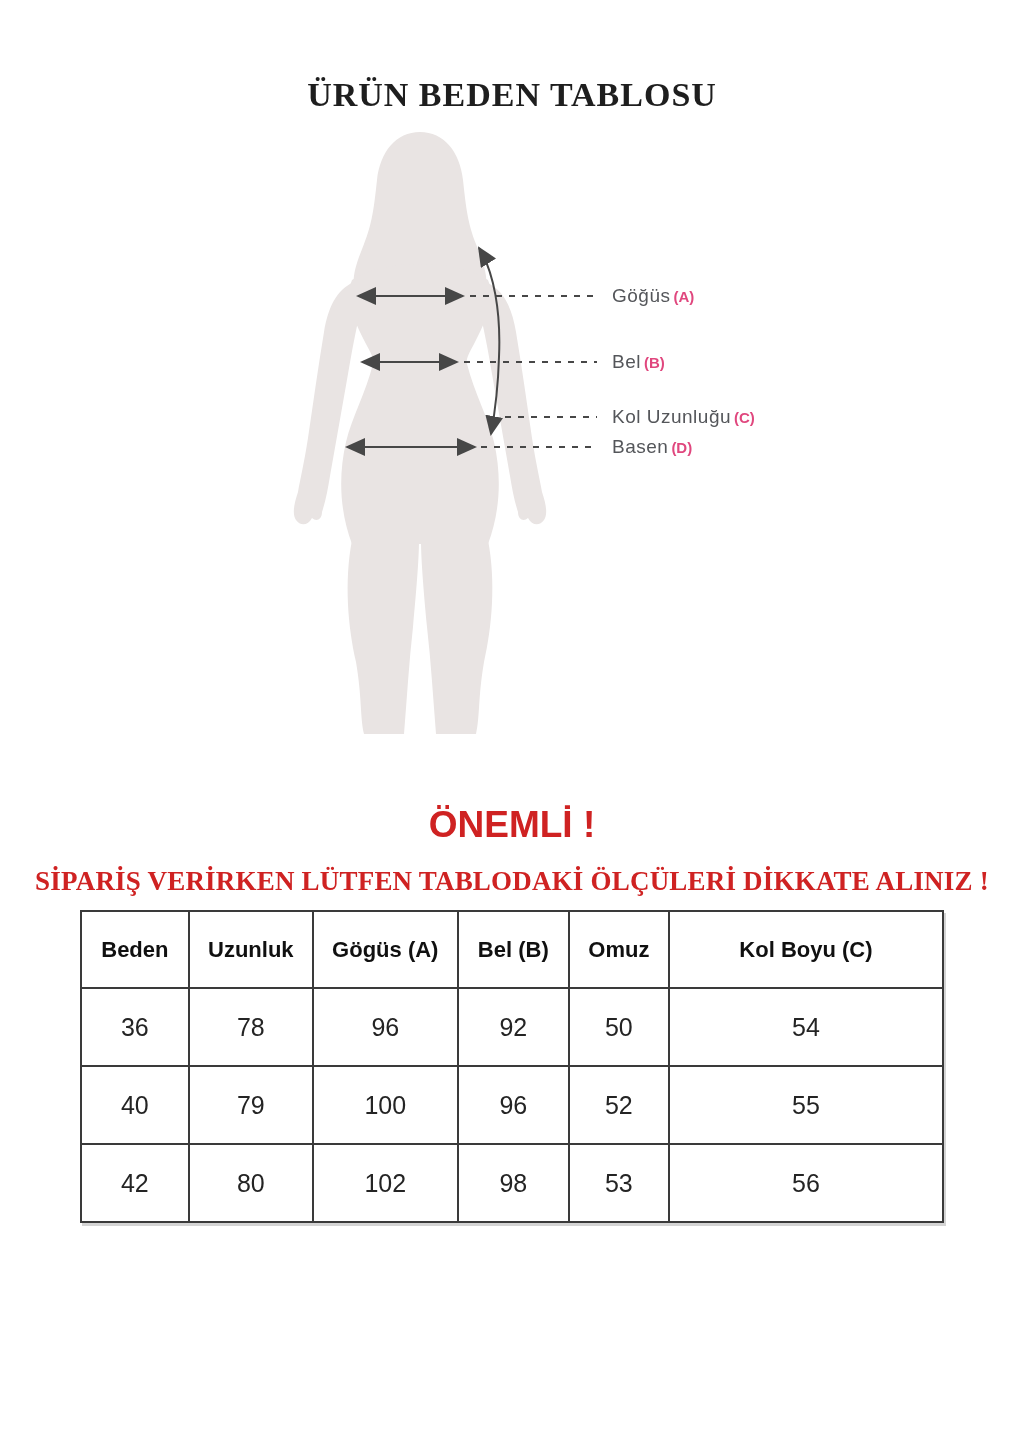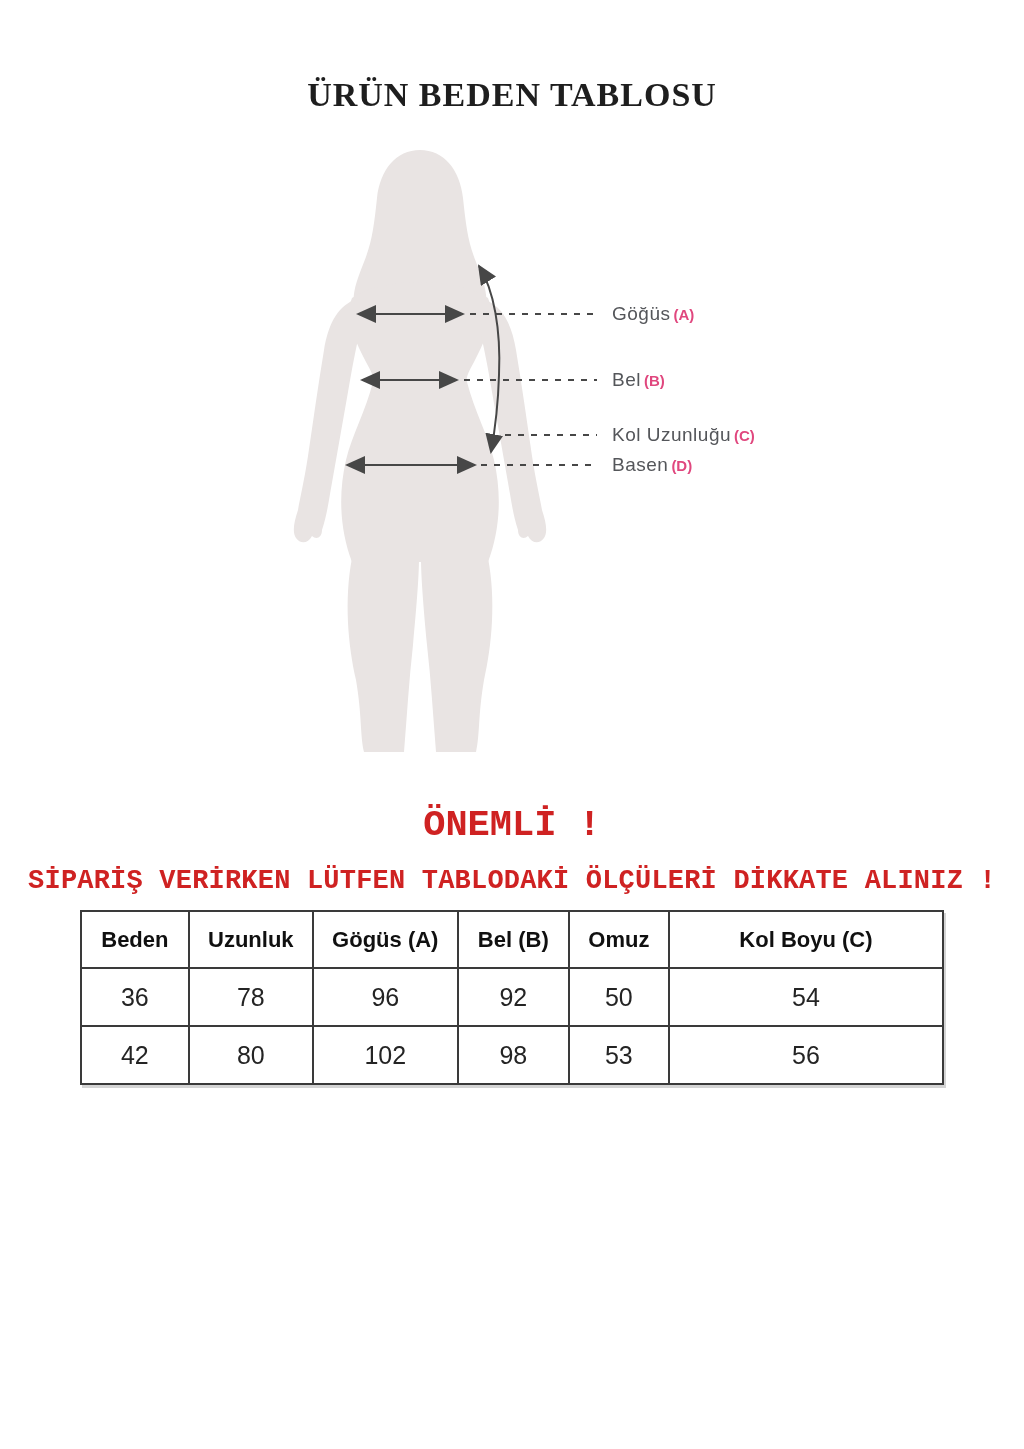--- a/index.html
+++ b/index.html
@@ -6,46 +6,46 @@
   body{
     width:1024px;height:1449px;position:relative;background:#ffffff;
     font-family:"Liberation Sans",sans-serif;overflow:hidden;
   }
   .page-title{
     position:absolute;top:76px;left:0;width:1024px;text-align:center;
     font-family:"Liberation Serif",serif;font-size:34px;color:#1e1e1e;
     letter-spacing:1px;
     font-weight:bold;
   }
-  .diagram{position:absolute;top:130px;left:0;width:1024px;height:660px;}
+  .diagram{position:absolute;top:112px;left:0;width:1024px;height:660px;}
   .diagram svg{position:absolute;top:0;left:0;}
   .measure-label{
     position:absolute;left:612px;transform:translateY(-50%);
     font-size:19px;color:#54565a;letter-spacing:0.5px;white-space:nowrap;
   }
   .measure-label .code{
     font-size:15px;font-weight:bold;margin-left:3px;letter-spacing:0;
   }
   .warn-heading{
     position:absolute;top:804px;left:0;width:1024px;text-align:center;
-    font-family:Liberation Mono, monospace;font-weight:bold;font-size:37px;
+    font-family:Liberation Sans, sans-serif;font-weight:bold;font-size:37px;
   }
   .warn-message{
     position:absolute;top:866px;left:0;width:1024px;text-align:center;
-    font-family:Liberation Mono, monospace;font-weight:bold;font-size:27px;
+    font-family:Liberation Serif, serif;font-weight:bold;font-size:27px;
     letter-spacing:0.2px;
   }
   table.size-table{
     position:absolute;top:910px;left:80px;width:864px;
     border-collapse:collapse;background:#ffffff;
     box-shadow:2px 3px 0 rgba(160,160,160,0.45);
   }
   .size-table th,.size-table td{
     border:2px solid #3a3a3a;text-align:center;vertical-align:middle;
-    padding:0;
+    padding:10px;
   }
   .size-table th{height:55px;font-size:22px;font-weight:bold;color:#101010;}
   .size-table td{height:56px;font-size:25px;color:#242424;margin-left:31px;}
 </style>
 </head>
 <body>
 
 <div class="page-title">ÜRÜN BEDEN TABLOSU</div>
 
 <div class="diagram">
@@ -137,20 +137,28 @@
   <tbody>
       <tr>
         <td>36</td>
         <td>78</td>
         <td>96</td>
         <td>92</td>
         <td>50</td>
         <td>54</td>
       </tr>
       <tr>
+        <td>40</td>
+        <td>79</td>
+        <td>100</td>
+        <td>96</td>
+        <td>52</td>
+        <td>55</td>
+      </tr>
+      <tr>
         <td>42</td>
         <td>80</td>
         <td>102</td>
         <td>98</td>
         <td>53</td>
         <td>56</td>
       </tr>
     </tbody>
 </table>
 

